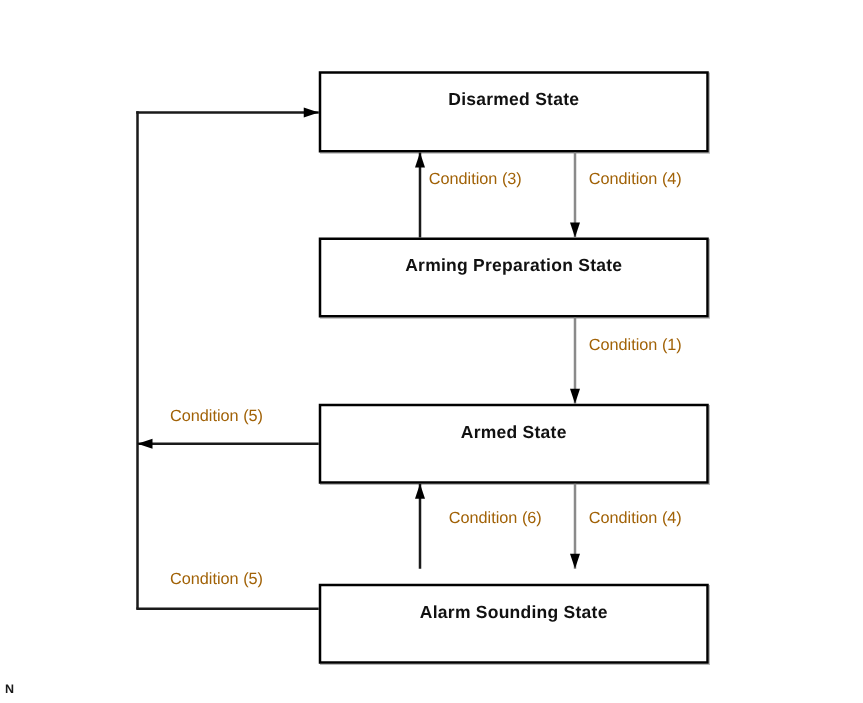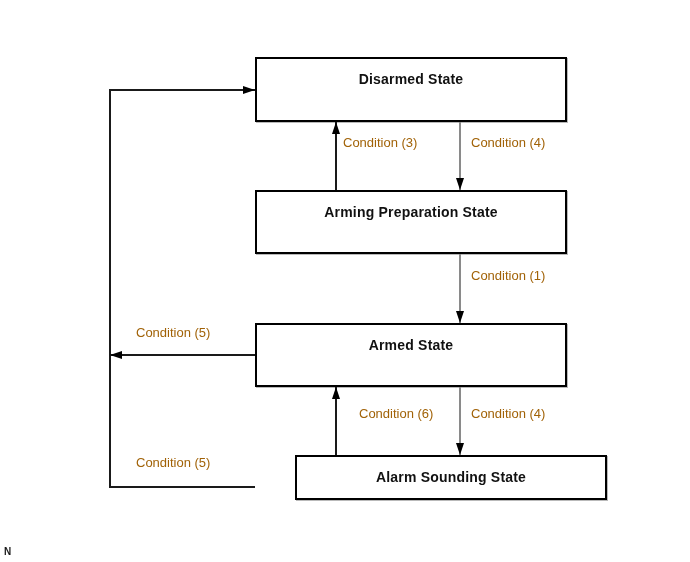--- a/index.html
+++ b/index.html
@@ -81,21 +81,21 @@
 
   <div class="state-box" style="top:57px;">
     <span class="state-label">Disarmed State</span>
   </div>
   <div class="state-box" style="top:190px; height:64px;">
     <span class="state-label">Arming Preparation State</span>
   </div>
   <div class="state-box" style="top:323px; height:64px;">
     <span class="state-label">Armed State</span>
   </div>
-  <div class="state-box" style="top:455px; height:45px;margin-left:40px;">
+  <div class="state-box" style="top:467px; height:64px;">
     <span class="state-label">Alarm Sounding State</span>
   </div>
 
   <div class="vline gray" style="left:459px; top:122px; height:68px;"></div>
   <div class="arrow down" style="left:456px; top:178px;"></div>
   <span class="cond-label" style="left:471px; top:136px;">Condition (4)</span>
 
   <div class="vline" style="left:335px; top:122px; height:68px;"></div>
   <div class="arrow up" style="left:332px; top:122px;"></div>
   <span class="cond-label" style="left:343px; top:136px;">Condition (3)</span>

